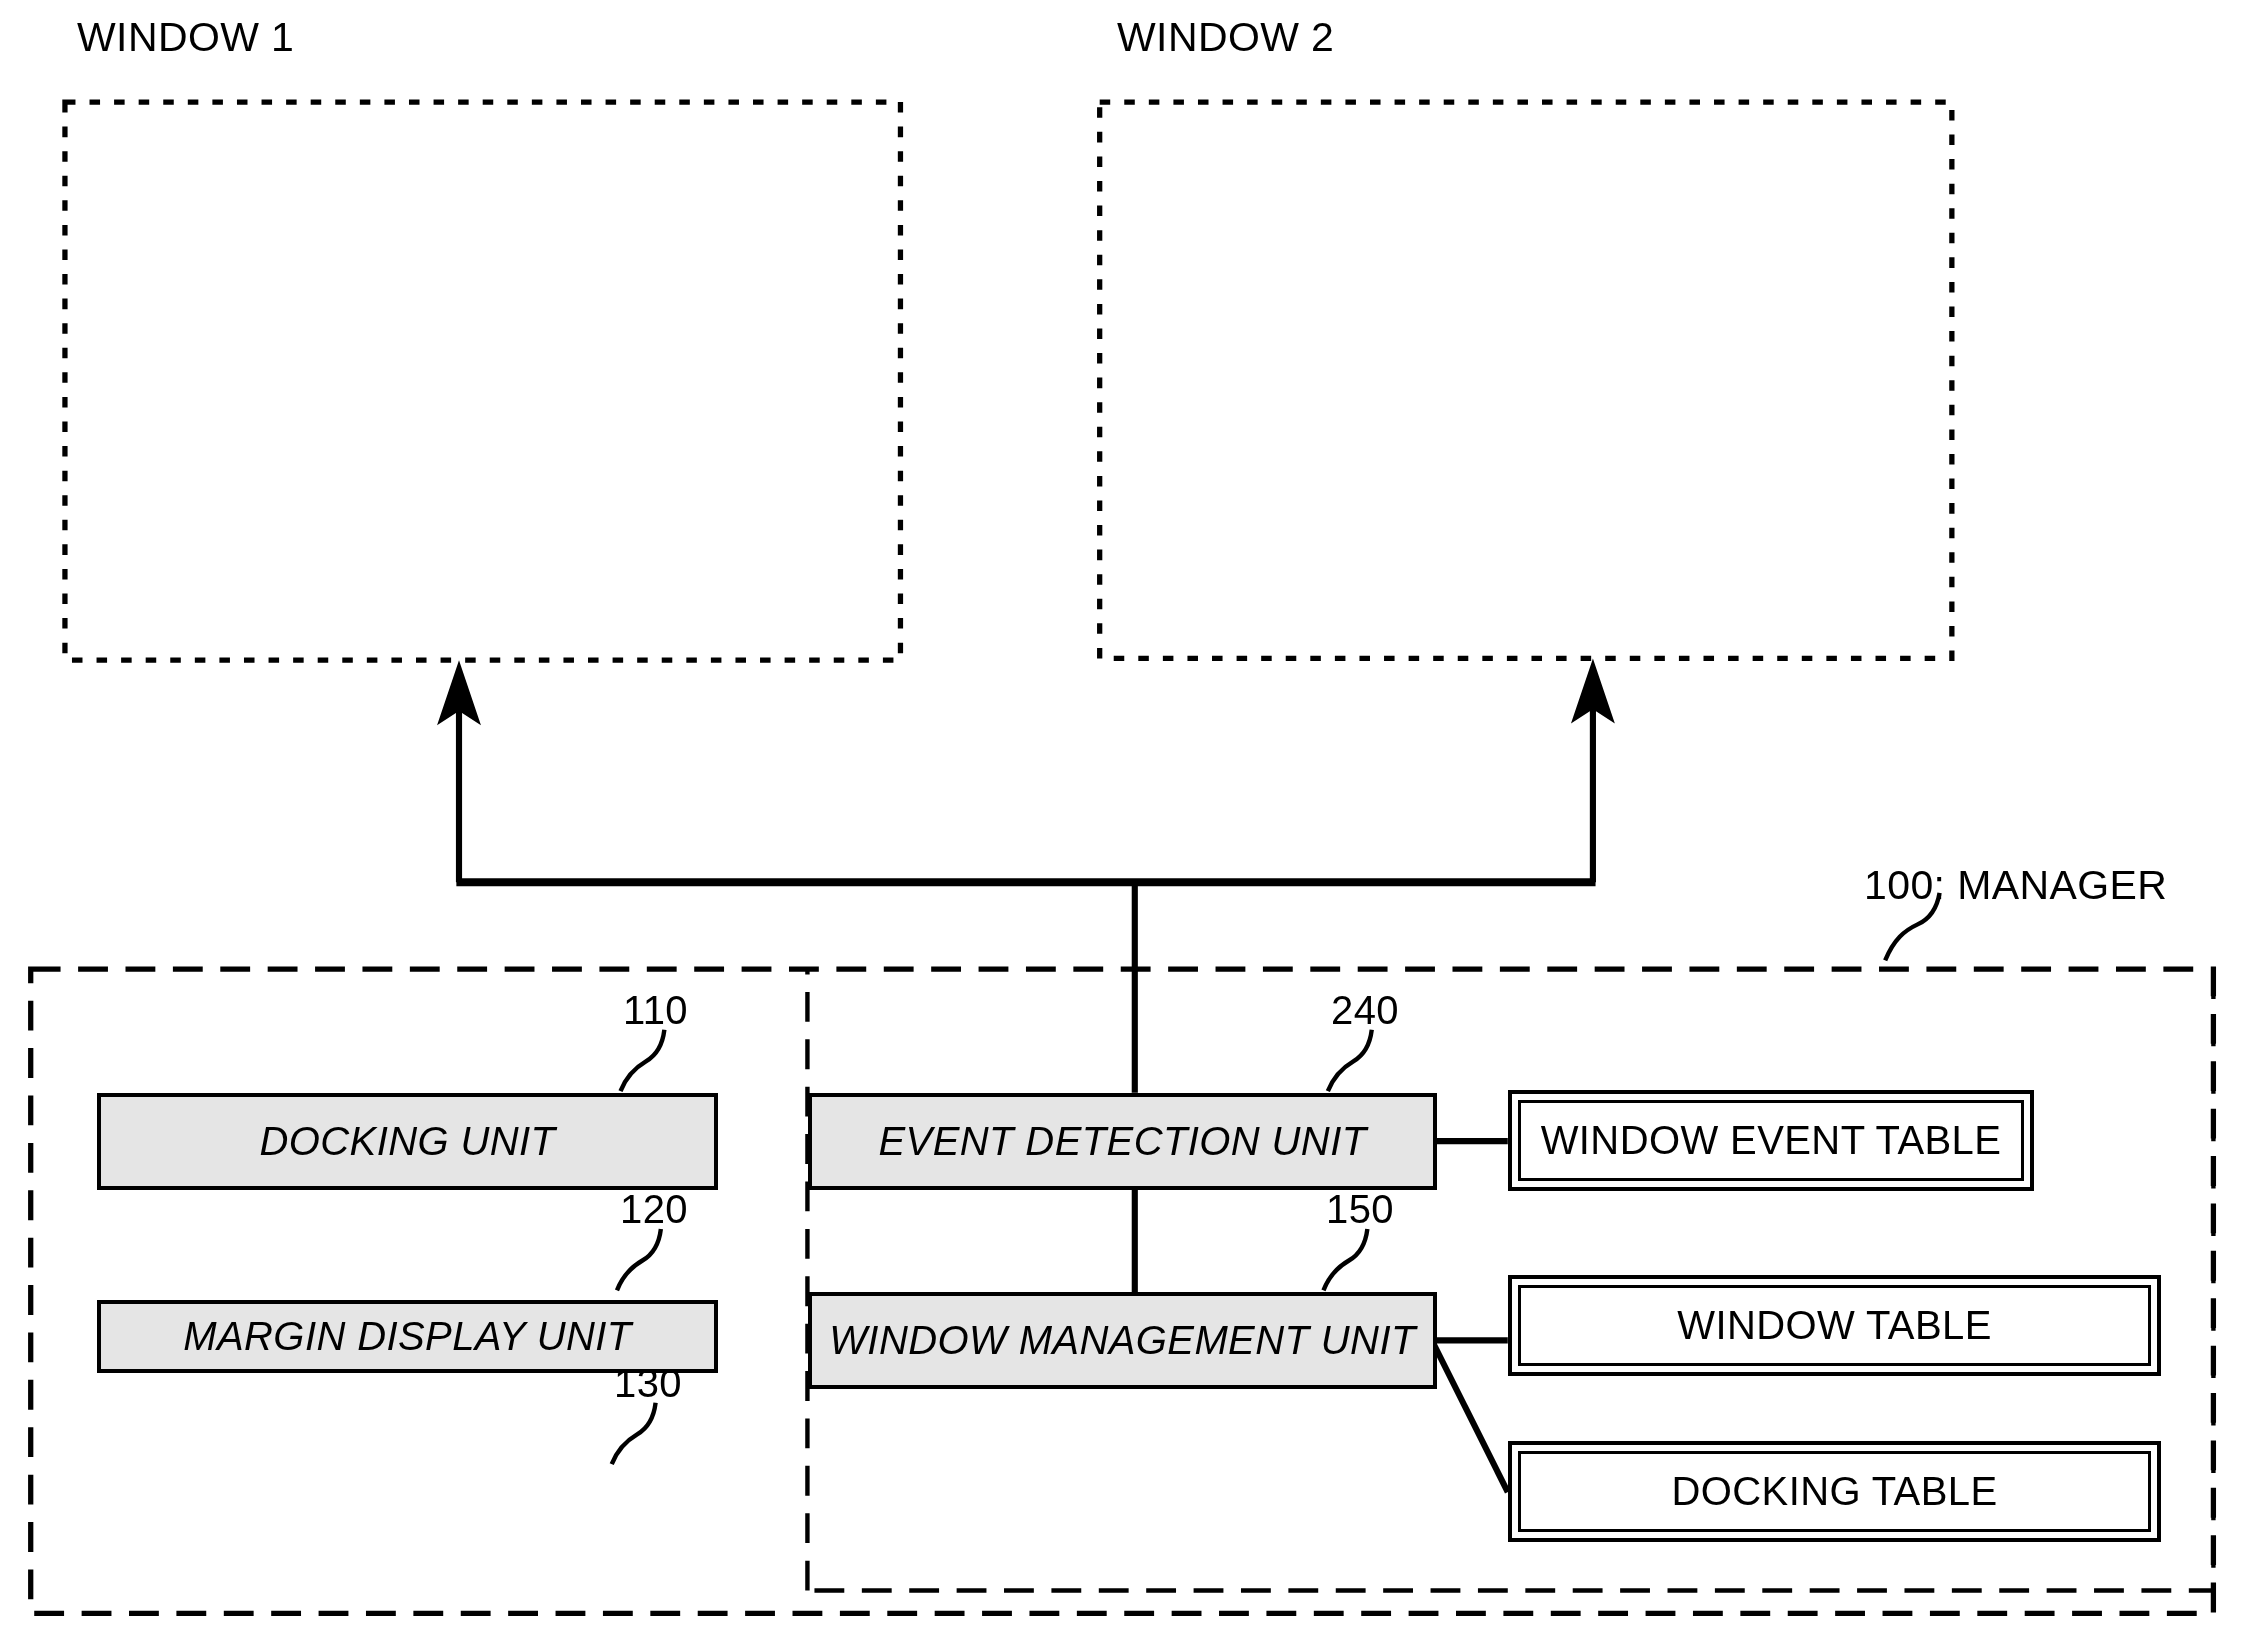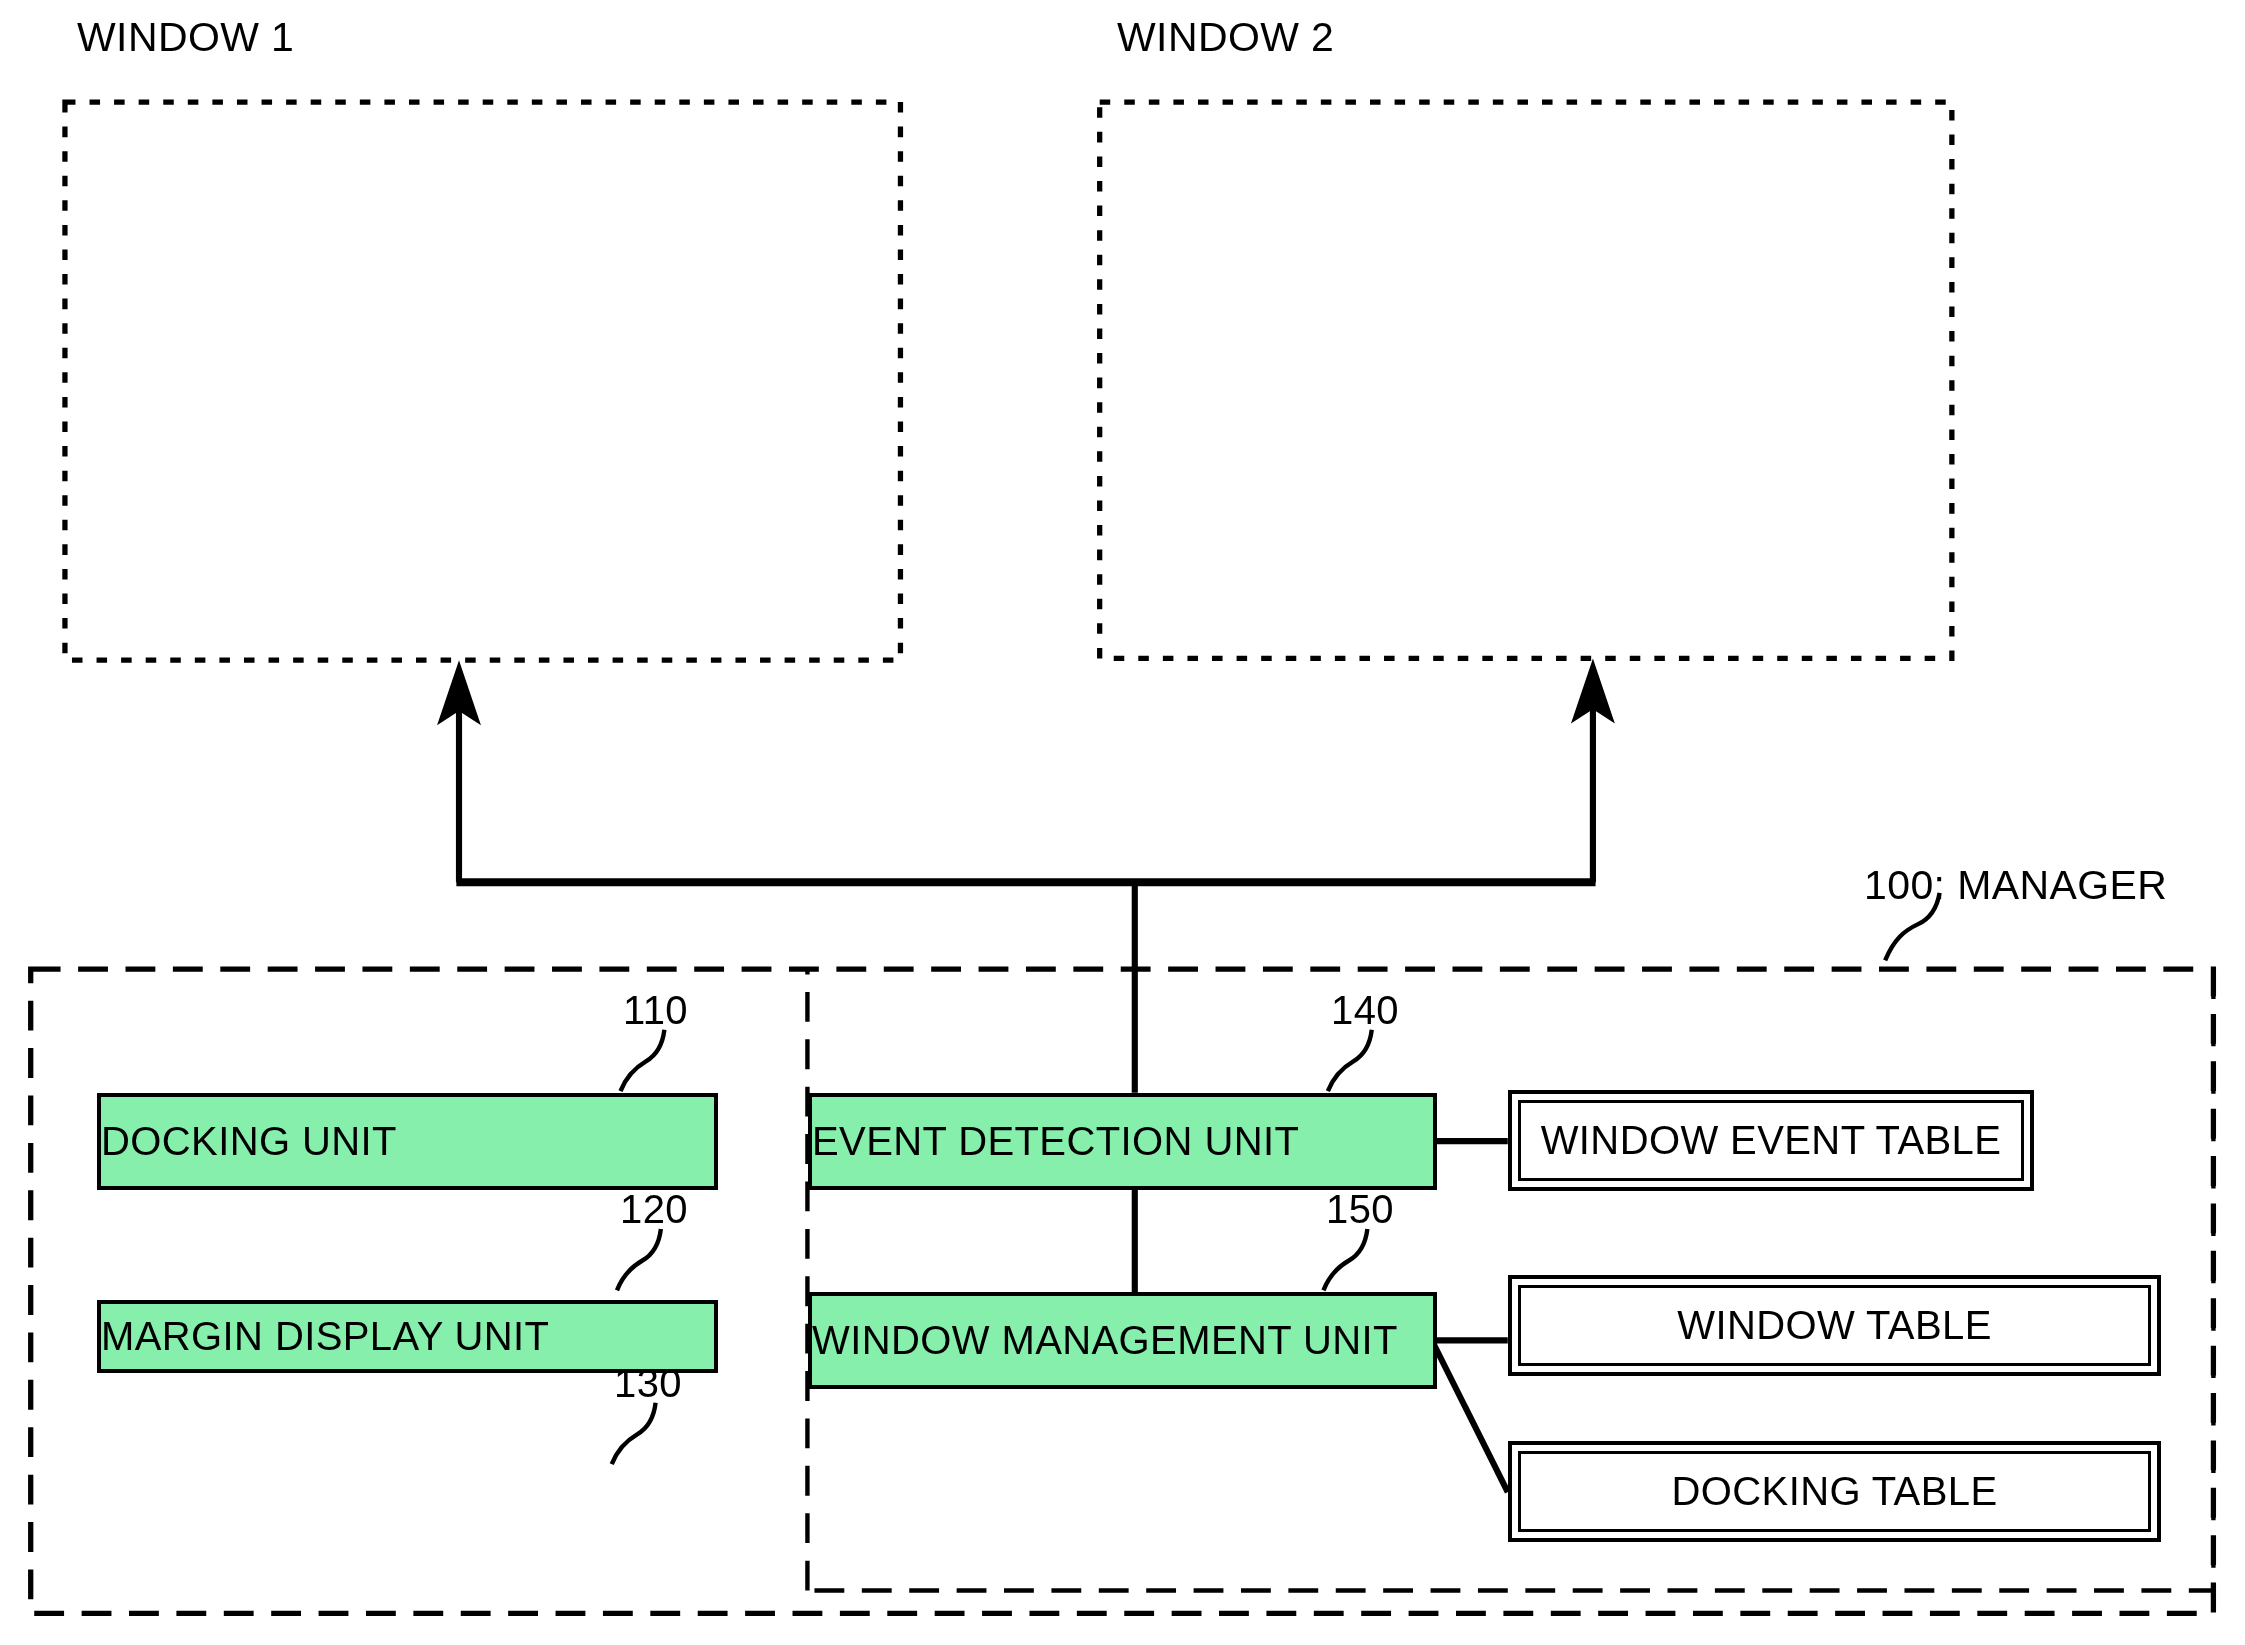--- a/index.html
+++ b/index.html
@@ -41,25 +41,27 @@
     line-height: 1.0;
   }
   .manager-caption {
     font-size: 41px;
     line-height: 1.0;
   }
   
   .unit-box {
     position: absolute;
     border: 4.4px solid #000000;
-    background: #86efac;
+    background: #e5e5e5;
     box-sizing: border-box;
     display: flex;
     align-items: center;
+    justify-content: center;
     text-align: center;
+    font-style: italic;
   }
   .unit-label {
     font-size: 40px;
     line-height: 1.12;
     letter-spacing: 0.4px;
     white-space: pre-line;
   }
   
   .table-box {
     position: absolute;
@@ -133,21 +135,21 @@
   <div class="txt win-caption" style="left:1117px; top:16px;">WINDOW 2</div>
 
   <div class="txt manager-caption" style="left:1864px; top:865px;">100: MANAGER</div>
 
   <div class="txt ref-num" style="left:623px; top:990px;">110</div>
 
   <div class="txt ref-num" style="left:620px; top:1189px;">120</div>
 
   <div class="txt ref-num" style="left:614px; top:1363px;">130</div>
 
-  <div class="txt ref-num" style="left:1331px; top:990px;">140</div>
+  <div class="txt ref-num" style="left:1331px; top:990px;">240</div>
 
   <div class="txt ref-num" style="left:1326px; top:1189px;text-align:right;">150</div>
 
   <div class="unit-box" style="left:97px; top:1093px; width:621px; height:97px;">
     <span class="unit-label">DOCKING UNIT</span>
   </div>
 
   <div class="unit-box" style="left:97px; top:1292px; width:621px; height:73px;margin-top:8px;">
     <span class="unit-label">MARGIN DISPLAY UNIT</span>
   </div>

